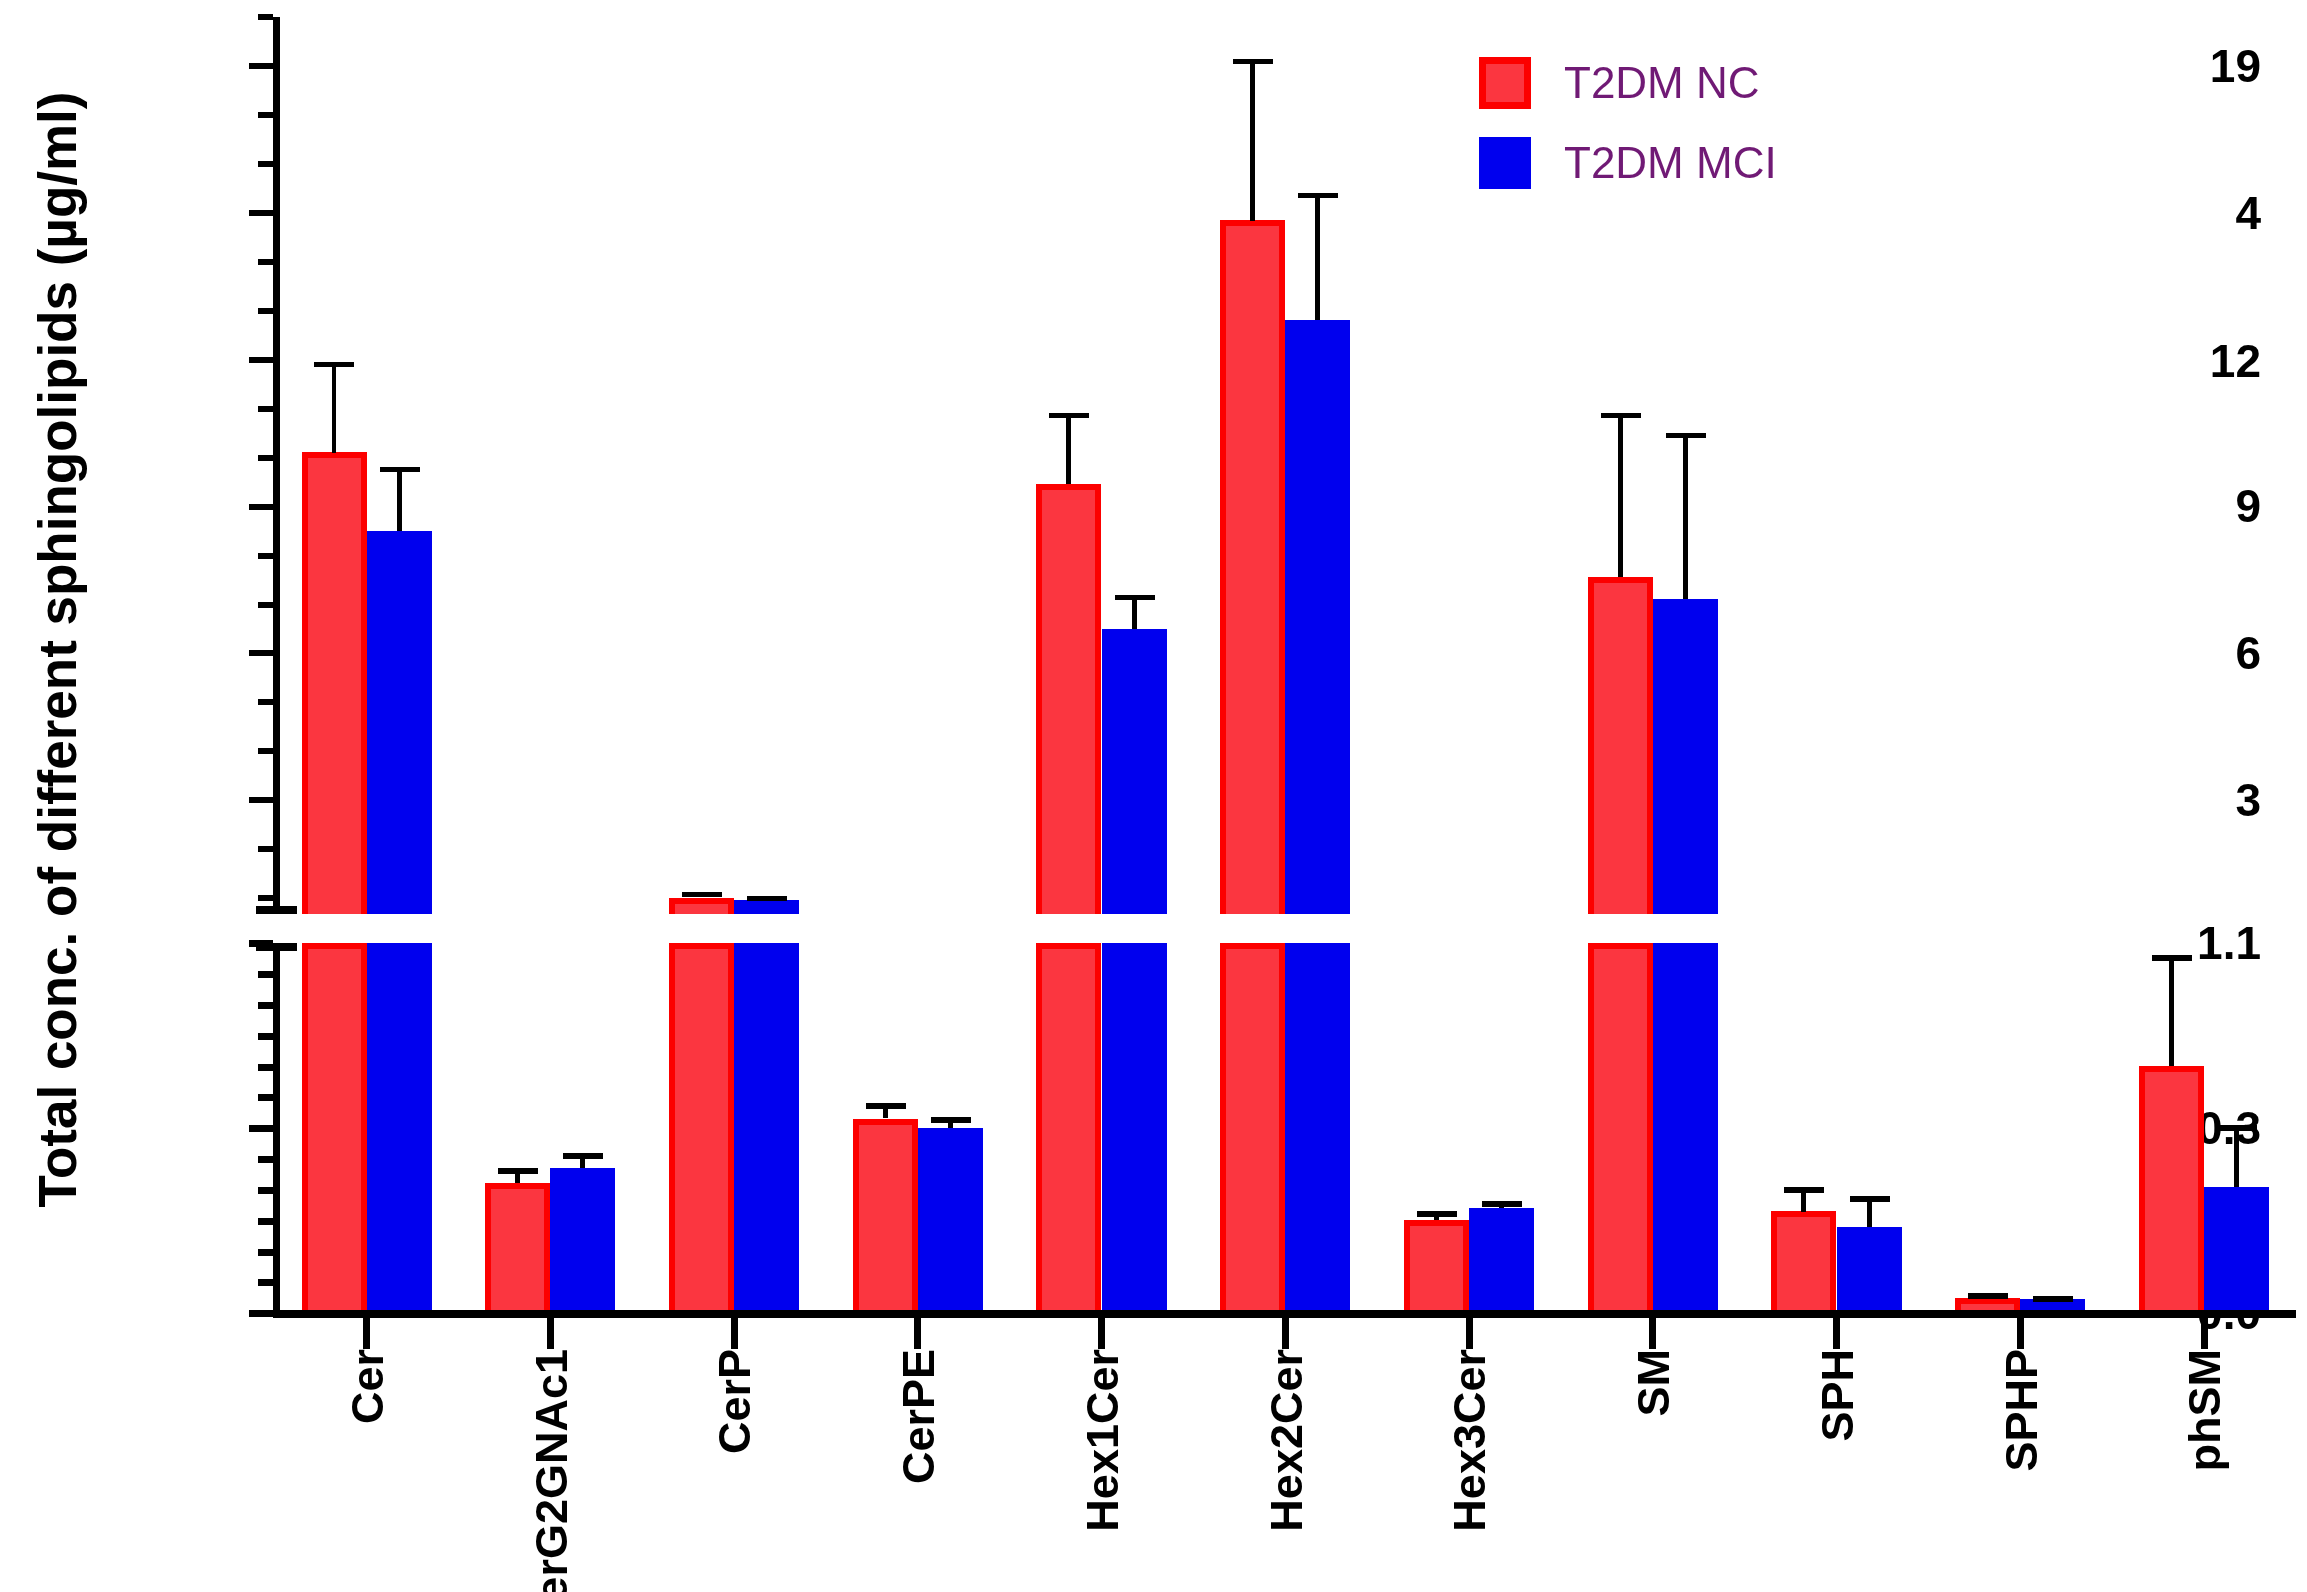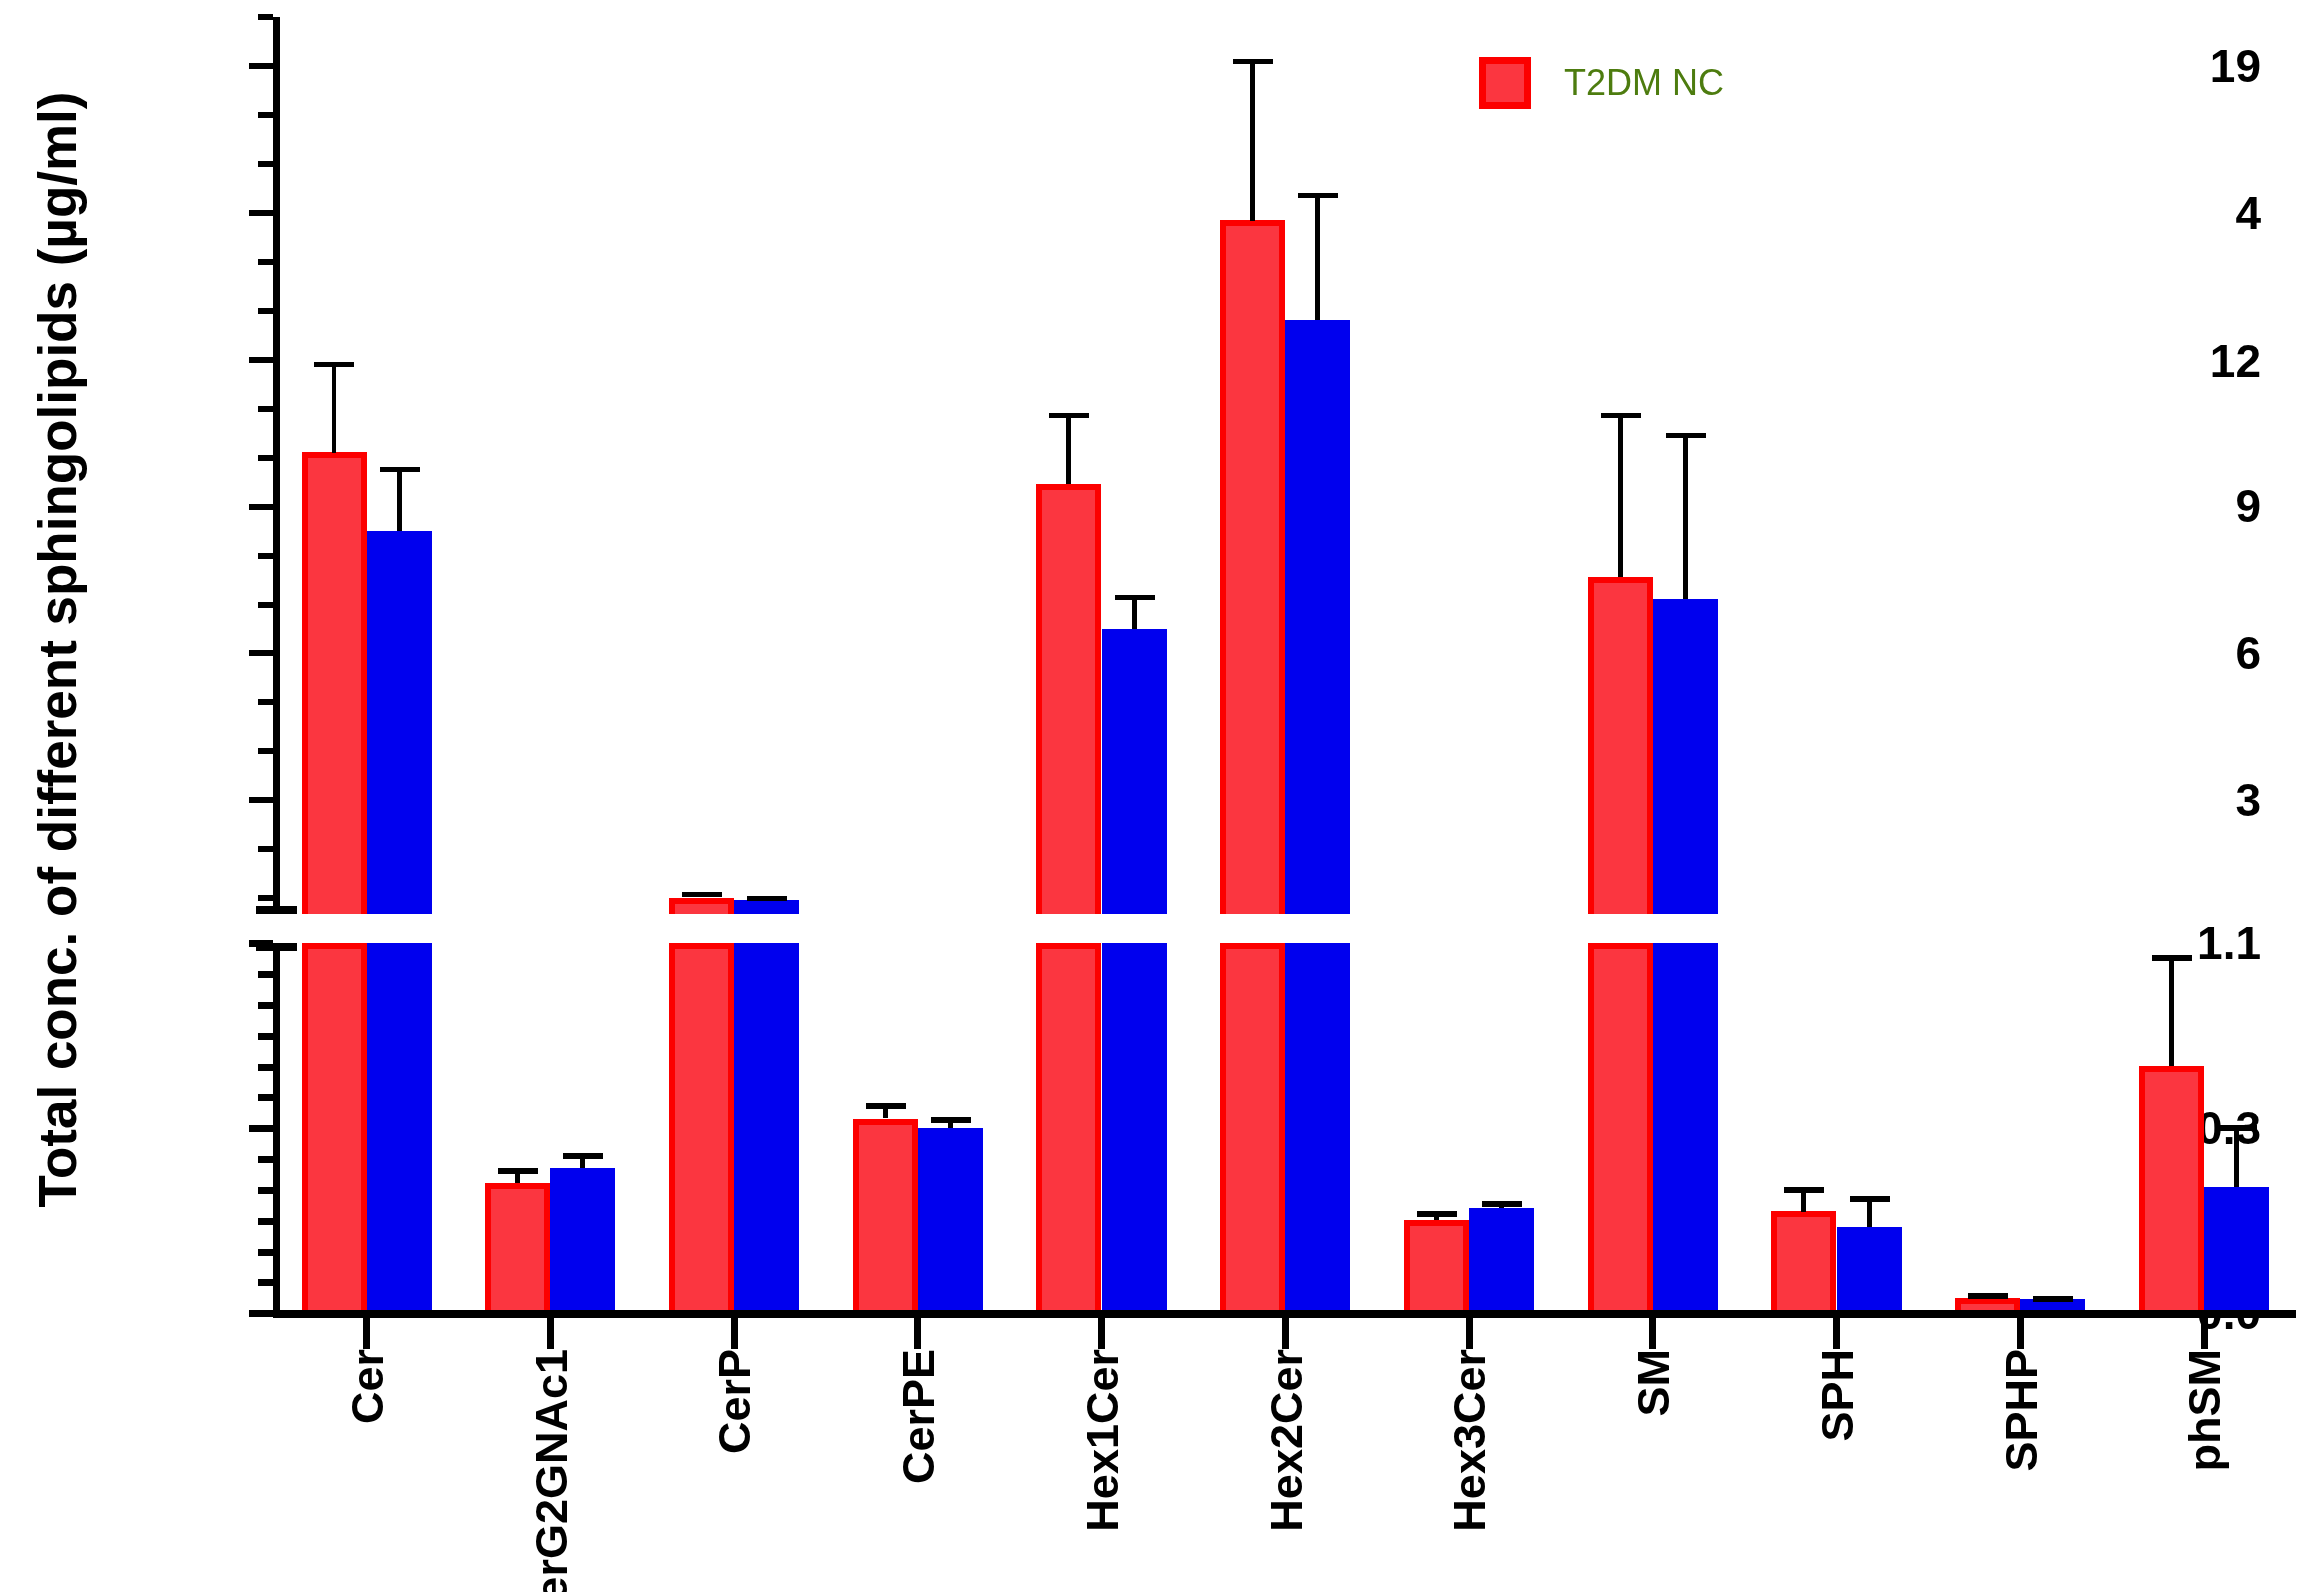--- a/index.html
+++ b/index.html
@@ -51,21 +51,21 @@
     transform-origin:left top;transform:rotate(-90deg) translate(-100%,-50%);
     white-space:nowrap;line-height:1;
   }
 
   
   #legend{position:absolute;left:1479px;top:57px;}
   .legrow{display:flex;align-items:center;margin-bottom:28px;}
   .legswatch{width:52px;height:52px;margin-right:33px;}
   .legswatch.nc{background:#fb3640;border:7.4px solid #fc0000;box-sizing:border-box;}
   .legswatch.mci{background:#0000ee;}
-  .legtext{font-size:36px;color:#4d7c0f;line-height:1;}
+  .legtext{font-size:44px;color:#701a75;line-height:1;}
 </style>
 </head>
 <body>
 
 <div id="fig">
 
   <div id="ylabel">Total conc. of different sphingolipids (µg/ml)</div>
 
   <div class="panel" id="upper-panel">
     <div class="vspine" id="upper-spine"></div>
@@ -292,16 +292,20 @@
       <div class="xlab" style="left: 1837px;">SPH</div>
       <div class="xlab" style="left: 2021px;">SPHP</div>
       <div class="xlab" style="left: 2204px;">phSM</div>
     </div>
 
   <div id="legend">
     <div class="legrow">
       <span class="legswatch nc"></span>
       <span class="legtext">T2DM NC</span>
     </div>
+    <div class="legrow">
+      <span class="legswatch mci"></span>
+      <span class="legtext">T2DM MCI</span>
+    </div>
   </div>
 
 </div>
 
 
 </body></html>

